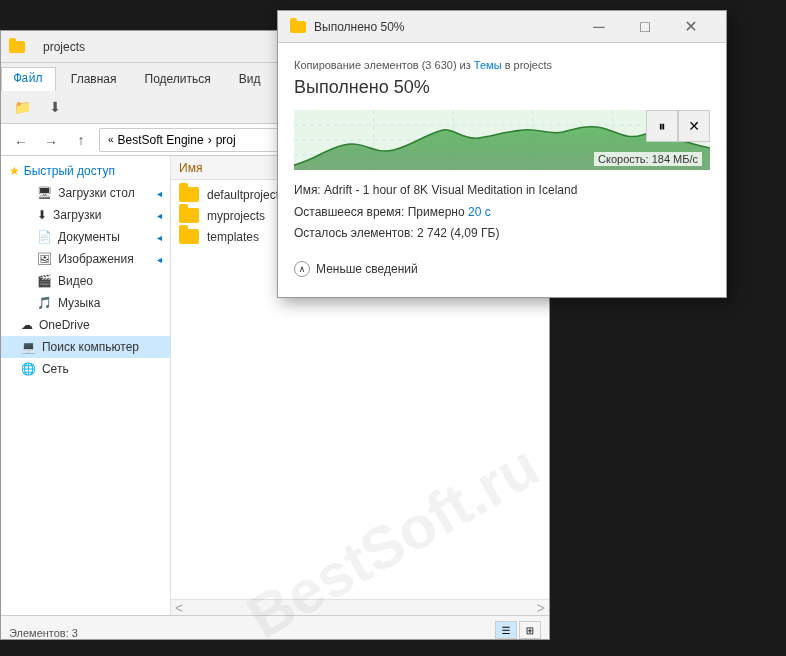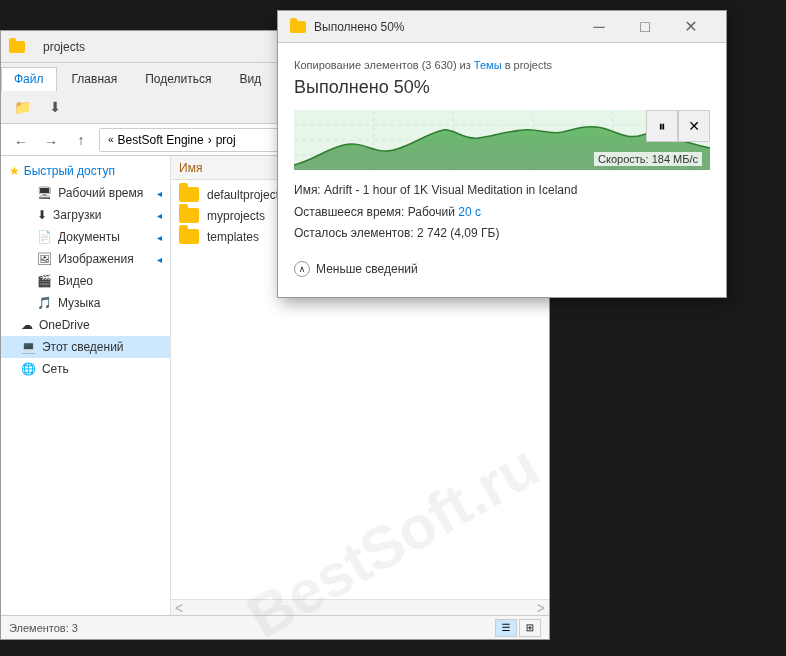--- a/index.html
+++ b/index.html
@@ -105,20 +105,21 @@
       color: #333;
       cursor: pointer;
       border: 1px solid transparent;
       border-bottom: none;
       margin-right: 2px;
     }
     .ribbon-tab.active {
       background: #fff;
       border-color: #ccc;
       color: #0078d7;
+      font-family: Liberation Mono, monospace;
     }
 
     .ribbon-toolbar {
       height: 32px;
       display: flex;
       align-items: center;
       padding: 2px 8px;
       gap: 4px;
     }
 
@@ -301,21 +302,21 @@
       font-size: 12px;
       color: #333;
     }
 
     
     .status-bar {
       height: 24px;
       background: #f5f5f5;
       border-top: 1px solid #ccc;
       display: flex;
-      align-items: center;
+      align-items: flex-end;
       padding: 0 8px;
       justify-content: space-between;
     }
 
     .status-text { font-size: 11px; color: #555; }
 
     .view-buttons {
       display: flex;
       gap: 2px;
     }
@@ -549,21 +550,21 @@
 
   <div class="explorer-body">
 
     <div class="sidebar">
       <div class="sidebar-section-header">
         <span style="color:#ffc107;">★</span>
         <span>Быстрый доступ</span>
       </div>
       <div class="sidebar-item sidebar-item-indent">
         <span>🖥</span>
-        <span>Рабочий время</span>
+        <span>Загрузки стол</span>
         <span style="margin-left:auto;color:#0078d7;font-size:10px;">◂</span>
       </div>
       <div class="sidebar-item sidebar-item-indent">
         <span>⬇</span>
         <span>Загрузки</span>
         <span style="margin-left:auto;color:#0078d7;font-size:10px;">◂</span>
       </div>
       <div class="sidebar-item sidebar-item-indent">
         <span>📄</span>
         <span>Документы</span>
@@ -581,21 +582,21 @@
       <div class="sidebar-item sidebar-item-indent">
         <span>🎵</span>
         <span>Музыка</span>
       </div>
       <div class="sidebar-item">
         <span>☁</span>
         <span>OneDrive</span>
       </div>
       <div class="sidebar-item active">
         <span>💻</span>
-        <span>Этот сведений</span>
+        <span>Поиск компьютер</span>
       </div>
       <div class="sidebar-item">
         <span>🌐</span>
         <span>Сеть</span>
       </div>
     </div>
 
     <div class="main-content">
       <div class="column-header">
         <span class="col-name">Имя</span>
@@ -684,26 +685,26 @@
 
       <div class="pause-close-btns" style="position:absolute; top:0; right:0;">
         <button class="pause-btn">⏸</button>
         <button class="progress-close-btn">✕</button>
       </div>
     </div>
 
     <div class="dialog-info">
       <div>
         <span>Имя:</span>
-        <span> </span><span>Adrift - 1 hour of 1K Visual Meditation in Iceland</span>
+        <span> </span><span>Adrift - 1 hour of 8K Visual Meditation in Iceland</span>
       </div>
       <div>
         <span>Оставшееся время:</span>
         <span> </span>
-        <span>Рабочий</span>
+        <span>Примерно</span>
         <span> </span>
         <span class="highlight" style="color:#0078d7;">20 с</span>
       </div>
       <div>
         <span>Осталось элементов:</span>
         <span> </span>
         <span>2 742 (4,09 ГБ)</span>
       </div>
     </div>
 

